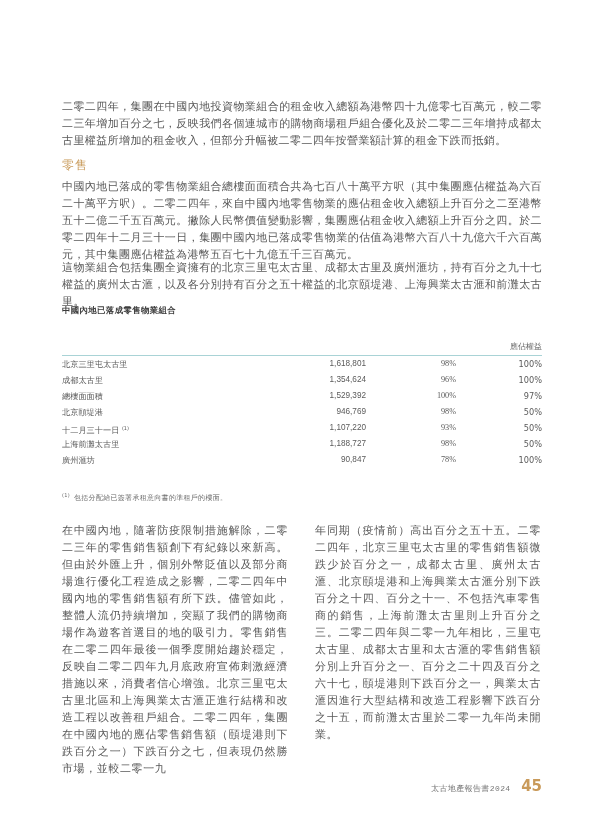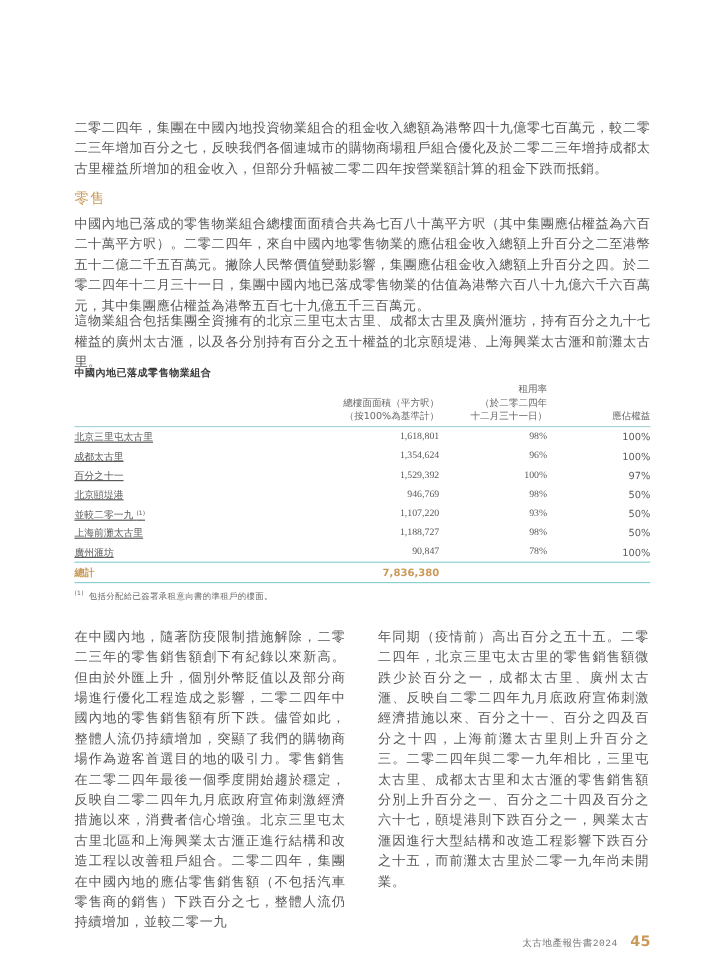--- a/index.html
+++ b/index.html
@@ -51,23 +51,23 @@
     .thead .h {
       position: absolute; bottom: 3px; text-align: right; line-height: 11px;
     }
     .h-area { right: 176px; width: 120px; }
     .h-occ { right: 86px; width: 100px; }
     .h-int { right: 0; width: 60px; }
     .trow {
       position: relative; height: 16px;
       font-size: 8.2px; color: #5a5a5a; line-height: 16px;
     }
-    .trow .c-name { position: absolute; left: 0; text-decoration: underline; }
+    .trow .c-name { position: absolute; left: 0; }
     .trow .c-name sup { font-size: 5px; vertical-align: 3px; }
-    .trow .c-area { position: absolute; right: 176px; text-align: right; font-family: Liberation Serif, serif; }
+    .trow .c-area { position: absolute; right: 176px; text-align: right; font-family: Liberation Sans, sans-serif; }
     .trow .c-occ { position: absolute; right: 86px; text-align: right; font-family: Liberation Serif, serif; }
     .trow .c-int { position: absolute; right: 0; text-align: right; }
     .total-row {
       position: relative; height: 16px; line-height: 16px;
       border-top: 1.5px solid #8ecfd3;
       border-bottom: 1.5px solid #8ecfd3;
       font-size: 8.4px; color: #c99a5a; font-weight: bold;
     }
     .total-row .c-name { position: absolute; left: 0; }
     .total-row .c-area { position: absolute; right: 176px; }
@@ -81,111 +81,98 @@
     }
     .col .para { text-align: justify; letter-spacing: 0.6px; }
     #col-left { left: 0; }
     #col-right { left: 253px; }
     #footer {
       position: absolute; top: 777px; right: 0;
       font-size: 8px; color: #777;
     }
     #footer .report-label { letter-spacing: 0.4px; font-family: Liberation Mono, monospace; }
     #footer .page-num {
-      font-size: 12px; color: #c99a5a; font-weight: bold; margin-left: 8px;
+      font-size: 15px; color: #c99a5a; font-weight: bold; margin-left: 8px;
     }
   </style>
 </head>
 <body>
 
 <div class="page">
 
   <p class="para" id="intro-para">二零二四年，集團在中國內地投資物業組合的租金收入總額為港幣四十九億零七百萬元，較二零二三年增加百分之七，反映我們各個連城市的購物商場租戶組合優化及於二零二三年增持成都太古里權益所增加的租金收入，但部分升幅被二零二四年按營業額計算的租金下跌而抵銷。</p>
 
   <div id="section-heading">零售</div>
 
   <p class="para" id="retail-para-1">中國內地已落成的零售物業組合總樓面面積合共為七百八十萬平方呎（其中集團應佔權益為六百二十萬平方呎）。二零二四年，來自中國內地零售物業的應佔租金收入總額上升百分之二至港幣五十二億二千五百萬元。撇除人民幣價值變動影響，集團應佔租金收入總額上升百分之四。於二零二四年十二月三十一日，集團中國內地已落成零售物業的估值為港幣六百八十九億六千六百萬元，其中集團應佔權益為港幣五百七十九億五千三百萬元。</p>
 
   <p class="para" id="retail-para-2">這物業組合包括集團全資擁有的北京三里屯太古里、成都太古里及廣州滙坊，持有百分之九十七權益的廣州太古滙，以及各分別持有百分之五十權益的北京頤堤港、上海興業太古滙和前灘太古里。</p>
 
   <div id="table-title">中國內地已落成零售物業組合</div>
 
   <div class="tbl">
     <div class="thead">
-      <div class="h h-area">
-        <div>總樓面面積（平方呎）</div>
-        <div>（按100%為基準計）</div>
-      </div>
-      <div class="h h-occ">
-        <div>租用率</div>
-        <div>（於二零二四年</div>
-        <div>十二月三十一日）</div>
-      </div>
       <div class="h h-int">應佔權益</div>
     </div>
 
     <div class="trow">
       <span class="c-name">北京三里屯太古里</span>
       <span class="c-area">1,618,801</span>
       <span class="c-occ">98%</span>
       <span class="c-int">100%</span>
     </div>
     <div class="trow">
       <span class="c-name">成都太古里</span>
       <span class="c-area">1,354,624</span>
       <span class="c-occ">96%</span>
       <span class="c-int">100%</span>
     </div>
     <div class="trow">
-      <span class="c-name">百分之十一</span>
+      <span class="c-name">總樓面面積</span>
       <span class="c-area">1,529,392</span>
       <span class="c-occ">100%</span>
       <span class="c-int">97%</span>
     </div>
     <div class="trow">
       <span class="c-name">北京頤堤港</span>
       <span class="c-area">946,769</span>
       <span class="c-occ">98%</span>
       <span class="c-int">50%</span>
     </div>
     <div class="trow">
-      <span class="c-name"><span>並較二零一九</span> <sup>(1)</sup></span>
+      <span class="c-name"><span>十二月三十一日</span> <sup>(1)</sup></span>
       <span class="c-area">1,107,220</span>
       <span class="c-occ">93%</span>
       <span class="c-int">50%</span>
     </div>
     <div class="trow">
       <span class="c-name">上海前灘太古里</span>
       <span class="c-area">1,188,727</span>
       <span class="c-occ">98%</span>
       <span class="c-int">50%</span>
     </div>
     <div class="trow">
       <span class="c-name">廣州滙坊</span>
       <span class="c-area">90,847</span>
       <span class="c-occ">78%</span>
       <span class="c-int">100%</span>
     </div>
 
-    <div class="total-row">
-      <span class="c-name">總計</span>
-      <span class="c-area">7,836,380</span>
-    </div>
   </div>
 
   <div id="footnote">
     <sup>(1)</sup><span>包括分配給已簽署承租意向書的準租戶的樓面。</span>
   </div>
 
   <div class="col" id="col-left">
-    <p class="para">在中國內地，隨著防疫限制措施解除，二零二三年的零售銷售額創下有紀錄以來新高。但由於外匯上升，個別外幣貶值以及部分商場進行優化工程造成之影響，二零二四年中國內地的零售銷售額有所下跌。儘管如此，整體人流仍持續增加，突顯了我們的購物商場作為遊客首選目的地的吸引力。零售銷售在二零二四年最後一個季度開始趨於穩定，反映自二零二四年九月底政府宣佈刺激經濟措施以來，消費者信心增強。北京三里屯太古里北區和上海興業太古滙正進行結構和改造工程以改善租戶組合。二零二四年，集團在中國內地的應佔零售銷售額（不包括汽車零售商的銷售）下跌百分之七，整體人流仍持續增加，並較二零一九</p>
+    <p class="para">在中國內地，隨著防疫限制措施解除，二零二三年的零售銷售額創下有紀錄以來新高。但由於外匯上升，個別外幣貶值以及部分商場進行優化工程造成之影響，二零二四年中國內地的零售銷售額有所下跌。儘管如此，整體人流仍持續增加，突顯了我們的購物商場作為遊客首選目的地的吸引力。零售銷售在二零二四年最後一個季度開始趨於穩定，反映自二零二四年九月底政府宣佈刺激經濟措施以來，消費者信心增強。北京三里屯太古里北區和上海興業太古滙正進行結構和改造工程以改善租戶組合。二零二四年，集團在中國內地的應佔零售銷售額（頤堤港則下跌百分之一）下跌百分之七，但表現仍然勝市場，並較二零一九</p>
   </div>
 
   <div class="col" id="col-right">
-    <p class="para">年同期（疫情前）高出百分之五十五。二零二四年，北京三里屯太古里的零售銷售額微跌少於百分之一，成都太古里、廣州太古滙、反映自二零二四年九月底政府宣佈刺激經濟措施以來、百分之十一、百分之四及百分之十四，上海前灘太古里則上升百分之三。二零二四年與二零一九年相比，三里屯太古里、成都太古里和太古滙的零售銷售額分別上升百分之一、百分之二十四及百分之六十七，頤堤港則下跌百分之一，興業太古滙因進行大型結構和改造工程影響下跌百分之十五，而前灘太古里於二零一九年尚未開業。</p>
+    <p class="para">年同期（疫情前）高出百分之五十五。二零二四年，北京三里屯太古里的零售銷售額微跌少於百分之一，成都太古里、廣州太古滙、北京頤堤港和上海興業太古滙分別下跌百分之十四、百分之十一、不包括汽車零售商的銷售，上海前灘太古里則上升百分之三。二零二四年與二零一九年相比，三里屯太古里、成都太古里和太古滙的零售銷售額分別上升百分之一、百分之二十四及百分之六十七，頤堤港則下跌百分之一，興業太古滙因進行大型結構和改造工程影響下跌百分之十五，而前灘太古里於二零一九年尚未開業。</p>
   </div>
 
   <div id="footer">
     <span class="report-label">太古地產報告書2024</span>
     <span class="page-num">45</span>
   </div>
 
 </div>
 
 </body></html>

